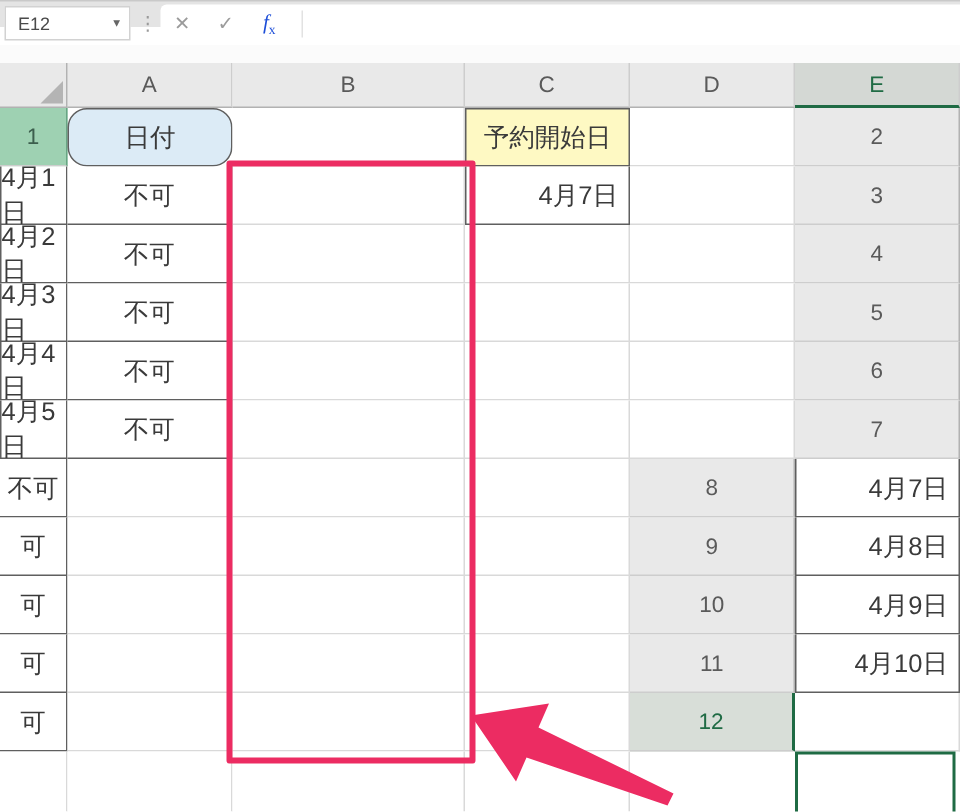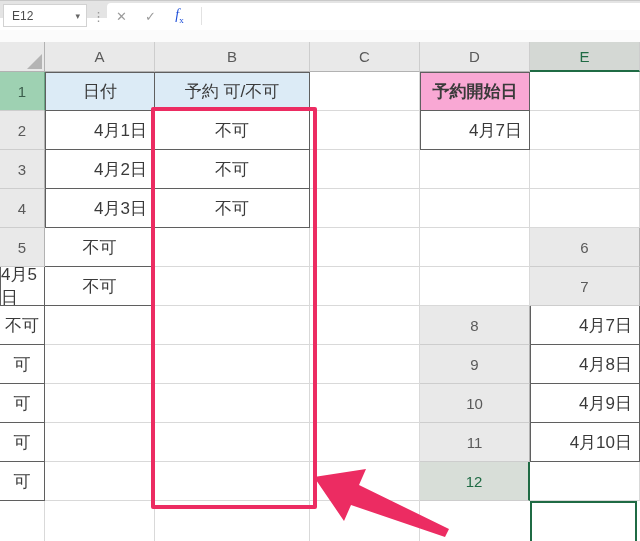--- a/index.html
+++ b/index.html
@@ -36,22 +36,22 @@
   .ch{background:#e9e9e9;color:#5a5a5a;font-size:15px;display:flex;align-items:center;
       justify-content:center;border-right:1px solid #cdcdcd;border-bottom:1px solid #b2b2b2;}
   .ch.active{background:#d4d8d4;color:#1f6b44;border-bottom:2px solid #1f6b44;}
   .rh{background:#e9e9e9;color:#5a5a5a;font-size:15px;display:flex;align-items:center;
       justify-content:center;border-bottom:1px solid #cdcdcd;border-right:1px solid #b2b2b2;}
   .rh.first{background:#9ed1b2;color:#3c5e4d;border-right-color:#68a584;}
   .rh.active{background:#d8ded8;color:#1f6b44;border-right:2px solid #1f6b44;}
   .c{background:#fff;color:#3a3a3a;font-size:17px;display:flex;align-items:center;
      justify-content:center;border-right:1px solid #d9d9d9;border-bottom:1px solid #d9d9d9;}
   .date{justify-content:flex-end;padding-right:7px;}
-  .blue{background:#dcebf6;}
-  .green{background:#f9a8d4;font-weight:bold;}
+  .blue{background:#dcebf6;border-radius:13px;}
+  .green{background:#fef9c3;}
   .bL{border-left:1px solid #5f5f5f;}
   .bR{border-right:1px solid #5f5f5f;}
   .bT{border-top:1px solid #5f5f5f;}
   .bB{border-bottom:1px solid #5f5f5f;}
 
   
   .selcell{position:absolute;left:530px;top:501px;width:107px;height:45px;
            border:2px solid #1f6b44;box-sizing:border-box;pointer-events:none;}
   .hlrect{position:absolute;left:151px;top:107px;width:166px;height:402px;
           border:4px solid #EC2C62;border-radius:2px;box-sizing:border-box;pointer-events:none;}
@@ -82,21 +82,20 @@
       <span class="tri"></span>
     </div>
   <div class="ch">A</div>
   <div class="ch">B</div>
   <div class="ch">C</div>
   <div class="ch">D</div>
   <div class="ch active">E</div>
 
   <div class="rh first">1</div>
   <div class="c blue bL bT bR bB">日付</div>
-  <div class="c blue bT bR bB">予約 可/不可</div>
   <div class="c"></div>
   <div class="c green bL bT bR bB">予約開始日</div>
   <div class="c"></div>
 
   <div class="rh">2</div>
   <div class="c date bL bR bB">4月1日</div>
   <div class="c bR bB">不可</div>
   <div class="c"></div>
   <div class="c date bL bR bB">4月7日</div>
   <div class="c"></div>
@@ -109,20 +108,21 @@
   <div class="c"></div>
 
   <div class="rh">4</div>
   <div class="c date bL bR bB">4月3日</div>
   <div class="c bR bB">不可</div>
   <div class="c"></div>
   <div class="c"></div>
   <div class="c"></div>
 
   <div class="rh">5</div>
+  <div class="c date bL bR bB">4月4日</div>
   <div class="c bR bB">不可</div>
   <div class="c"></div>
   <div class="c"></div>
   <div class="c"></div>
 
   <div class="rh">6</div>
   <div class="c date bL bR bB">4月5日</div>
   <div class="c bR bB">不可</div>
   <div class="c"></div>
   <div class="c"></div>

